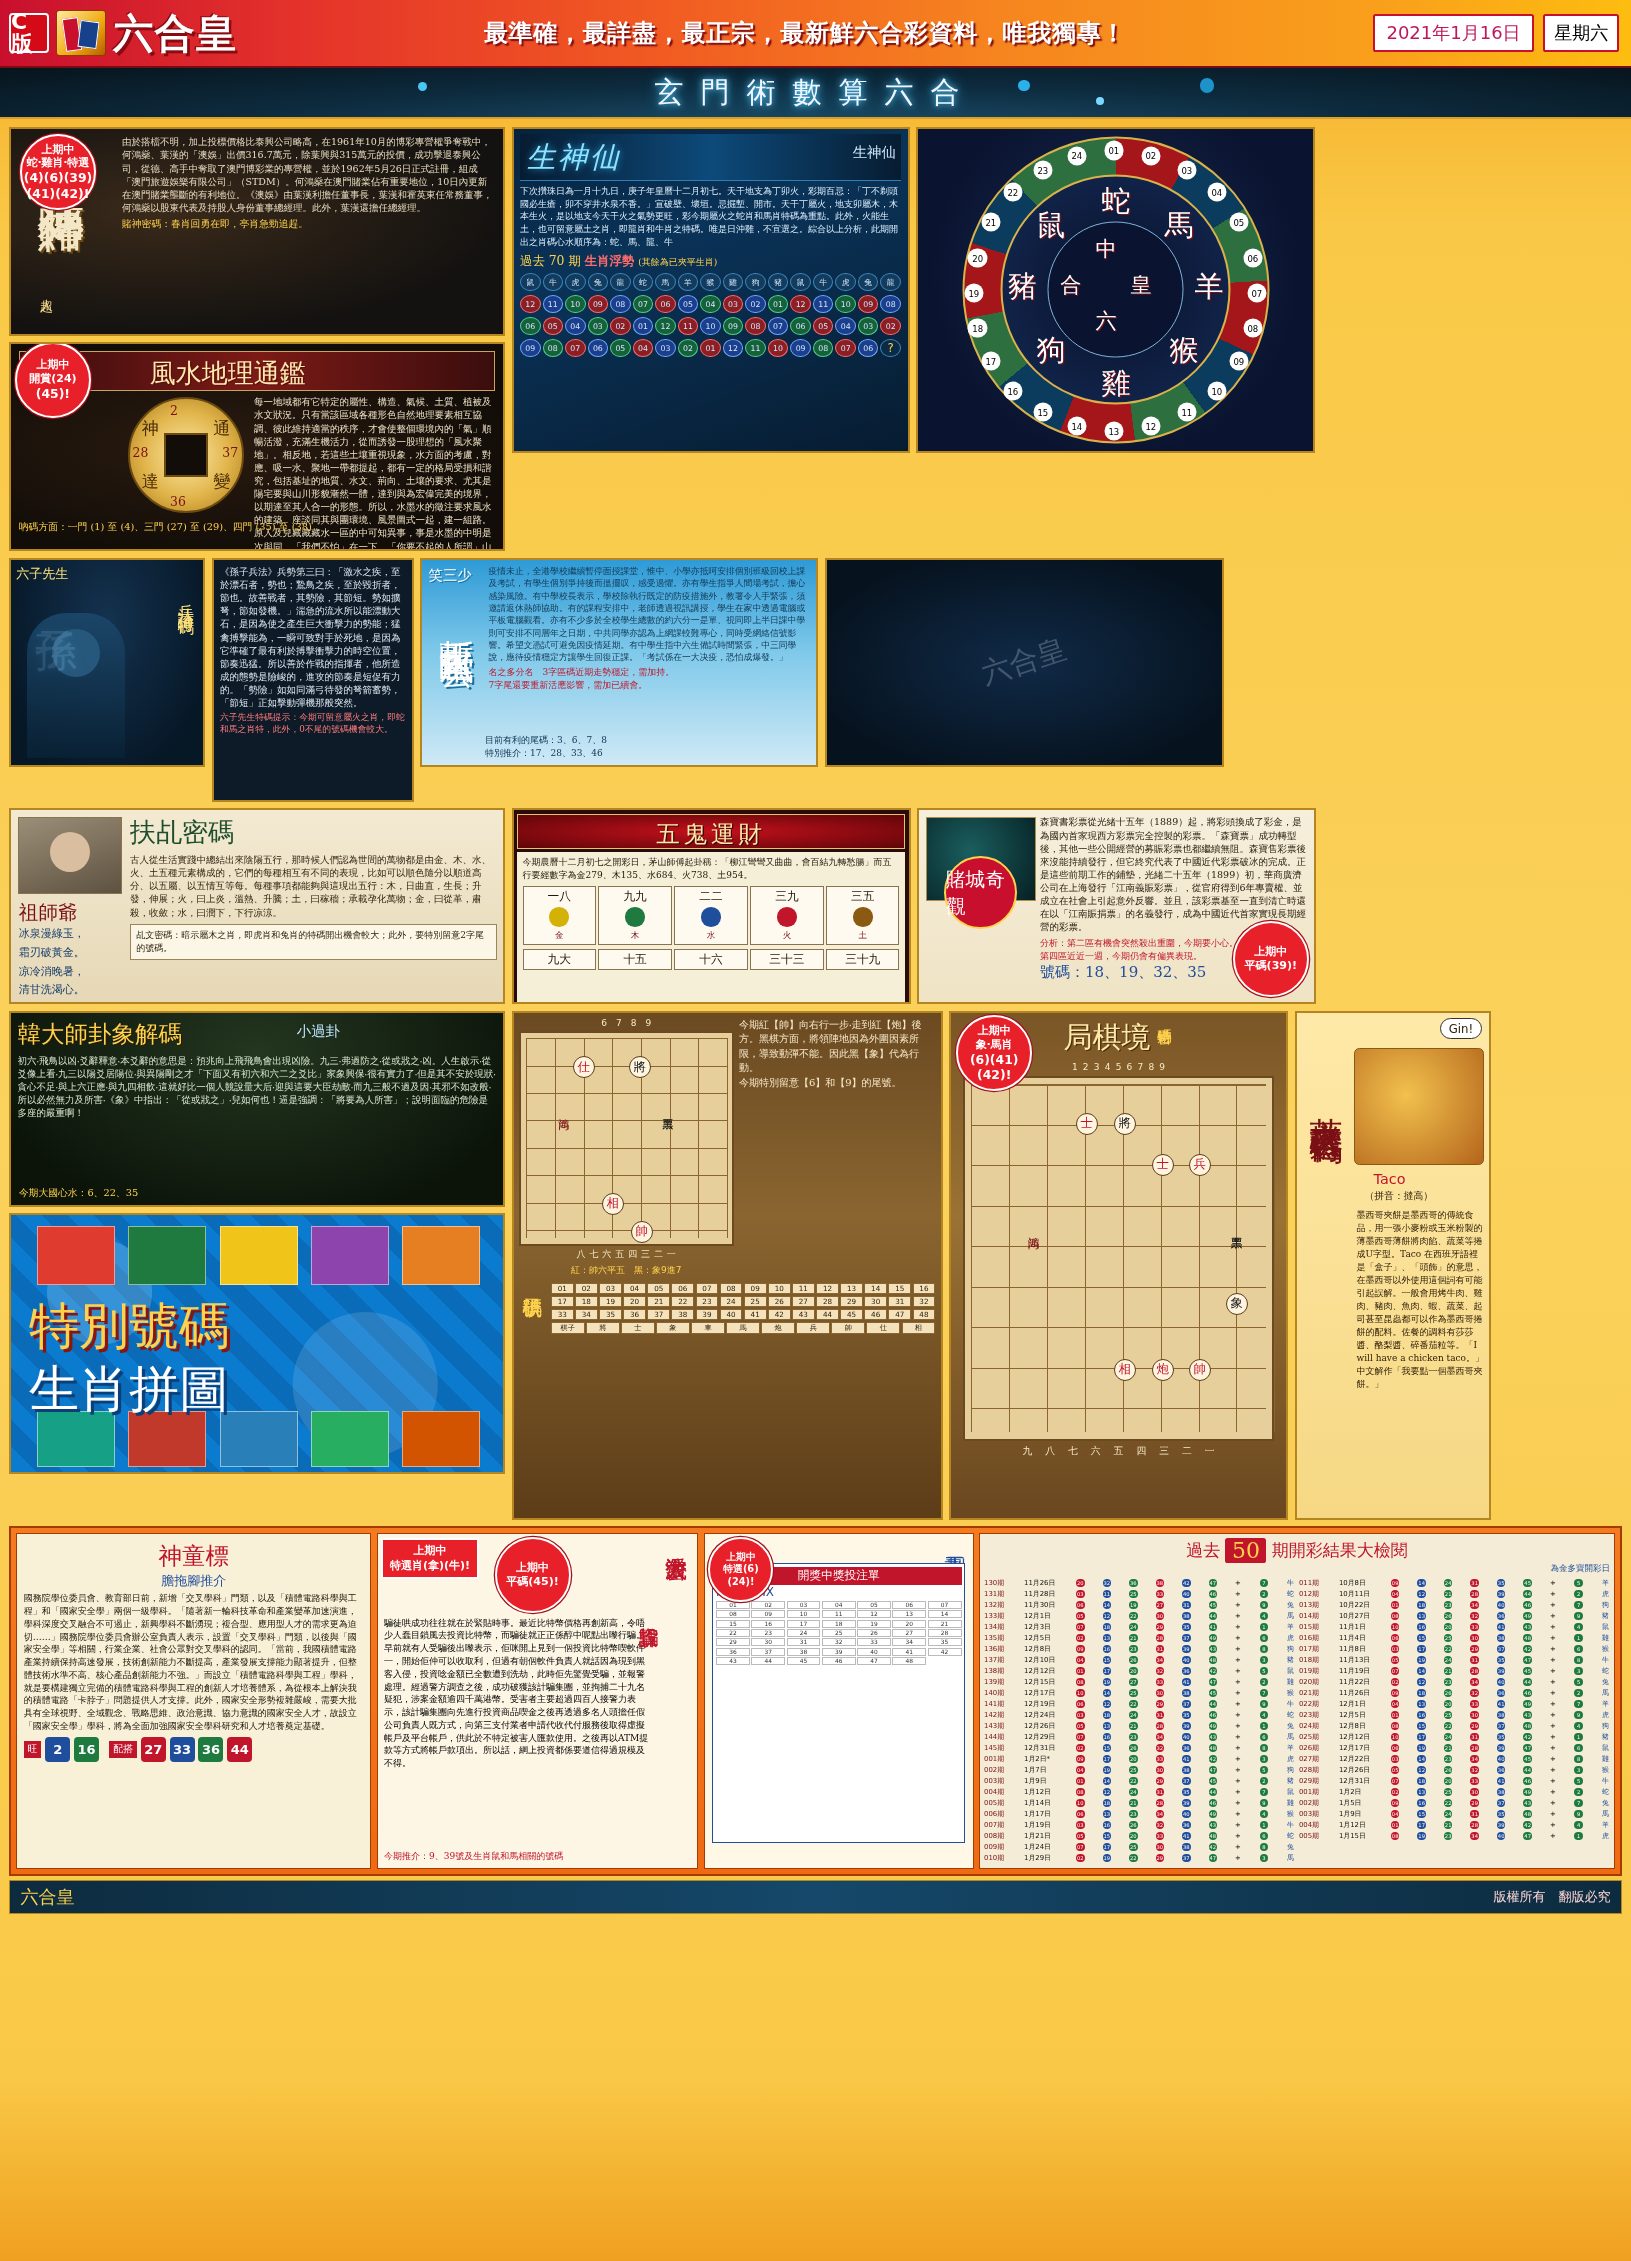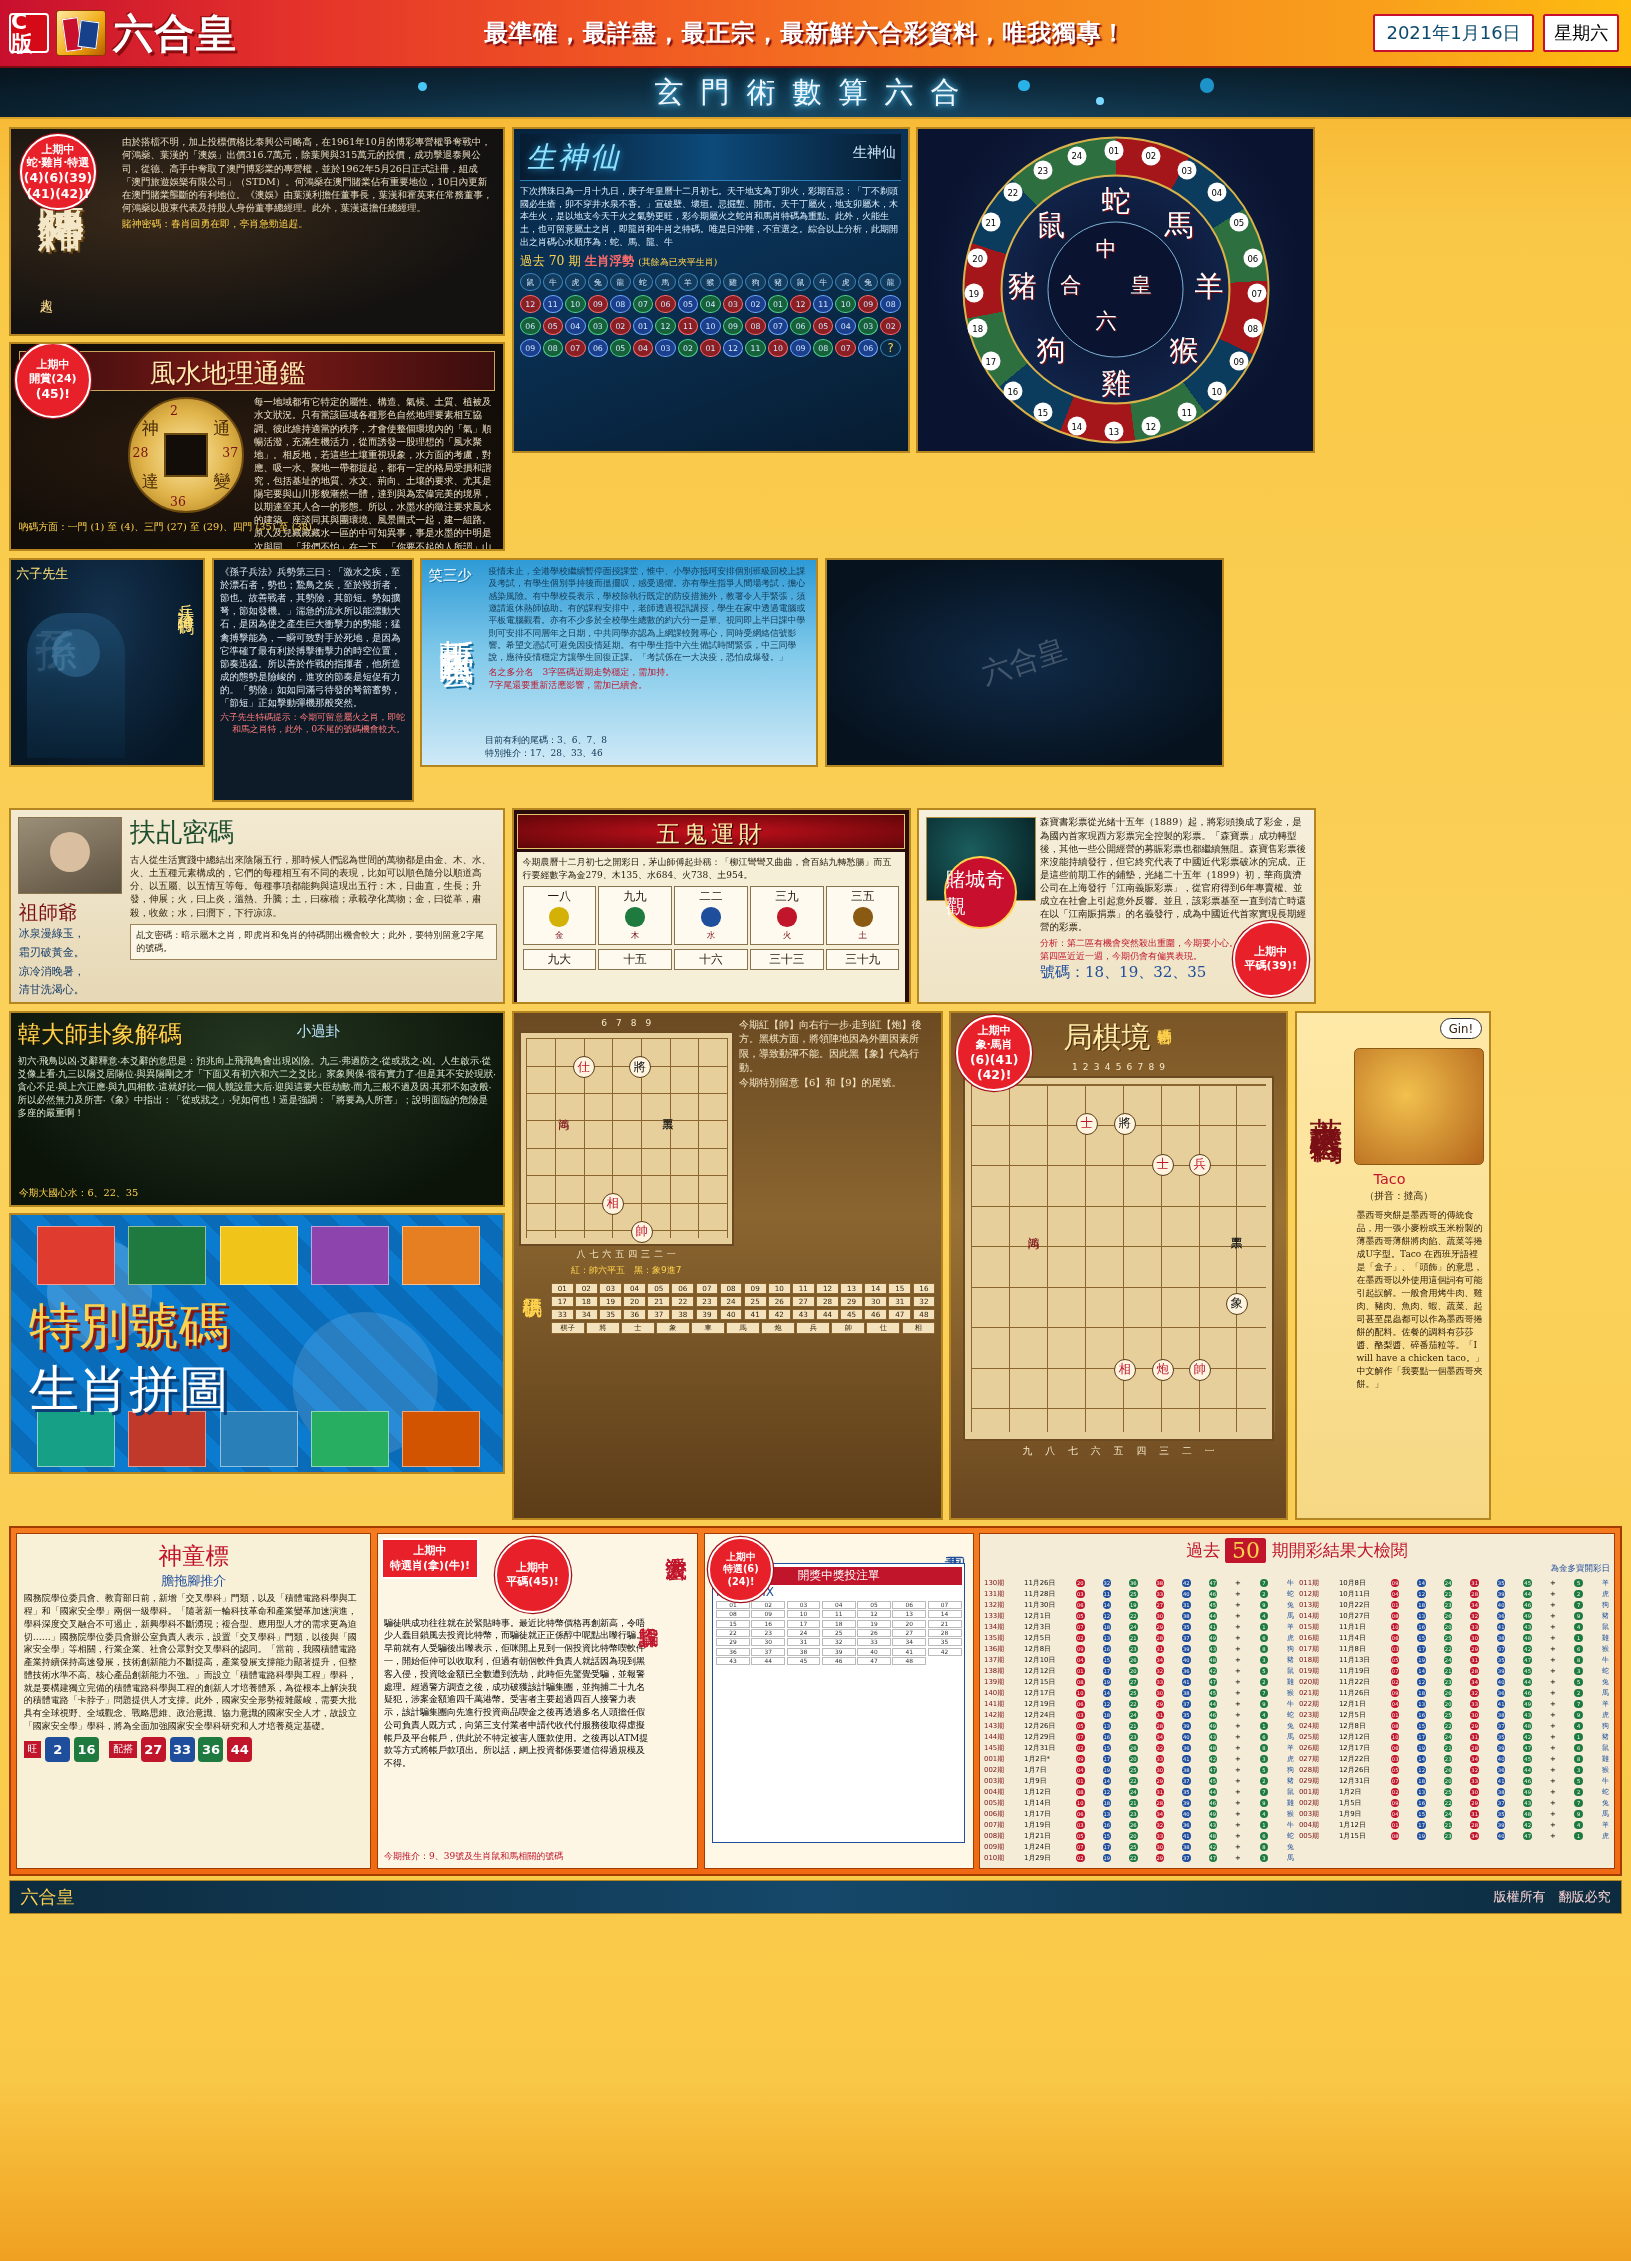--- a/index.html
+++ b/index.html
@@ -54,21 +54,21 @@
   }
   .headline {
     flex: 1; text-align: center;
     font-family: "DejaVu Serif", serif;
     font-size: 24px; font-weight: bold; color: #fff;
     text-shadow: 2px 2px 1.3px #7a0b12;
     letter-spacing: 0.7px;
   }
   .date-box {
     background: #fff; border: 2px solid #c8102e; border-radius: 2.6px;
-    padding: 5.2px 11.7px; font-size: 18px; color: #0c4a6e; margin-right: 9px;
+    padding: 5.2px 11.7px; font-size: 18px; color: #be185d; margin-right: 9px;
     font-family: "DejaVu Sans", sans-serif;
   }
   .week-box {
     background: #fff; border: 2px solid #c8102e; border-radius: 2.6px;
     padding: 5.2px 9px; font-size: 18px; color: #000; margin-right: 11.7px;
   }
 
   
   .topband {
     height: 51px;
@@ -246,21 +246,21 @@
     position:absolute; left:17px; top:37px; font-family:"DejaVu Serif",serif;
     font-size:42px; color:#bfe6ff; opacity:.9; writing-mode:vertical-rl;
     text-shadow:0 0 7.8px #2aa3e0;
   }
 
   
   .p6 {
     width: 202px; height: 244px;
     background: #0d1b28; color:#dfe9f2; padding:5.2px 6.5px;
   }
-  .p6 .red { color:#ff7b7b; font-size:8.8px; margin-top:2.6px;text-align:right;}
+  .p6 .red { color:#ff7b7b; font-size:8.8px; margin-top:2.6px;}
   
   .p7 {
     width: 398px; height: 209px;
     background: linear-gradient(180deg,#2e9ad6 0%,#7fc9ea 45%,#cfe9f6 100%);
     color:#0a2e47; padding:5.2px 6.5px;
   }
   .p7 .ti {
     position:absolute; left:10.4px; top:52px; writing-mode: vertical-rl;
     font-family:"DejaVu Serif",serif; font-size:35px; color:#ffffff;
     text-shadow: 2px 2px 0 #1b6f9e; letter-spacing:3.9px;

